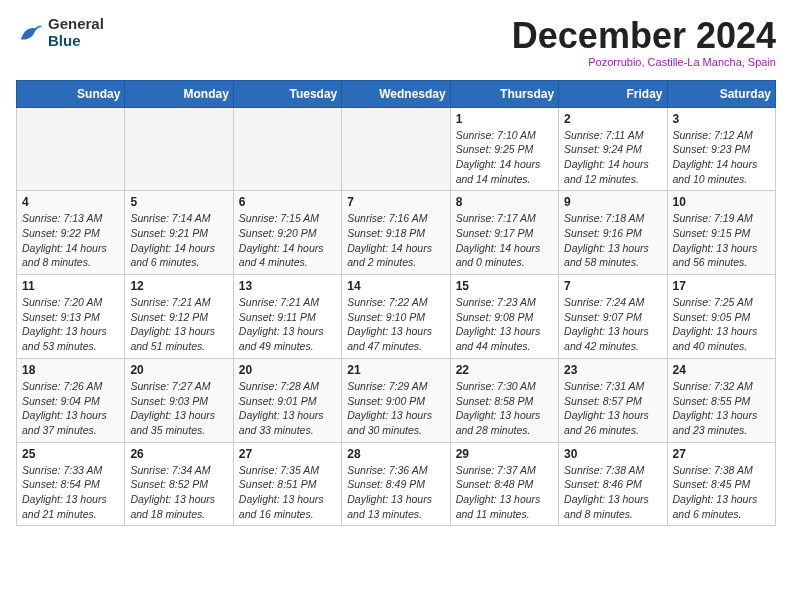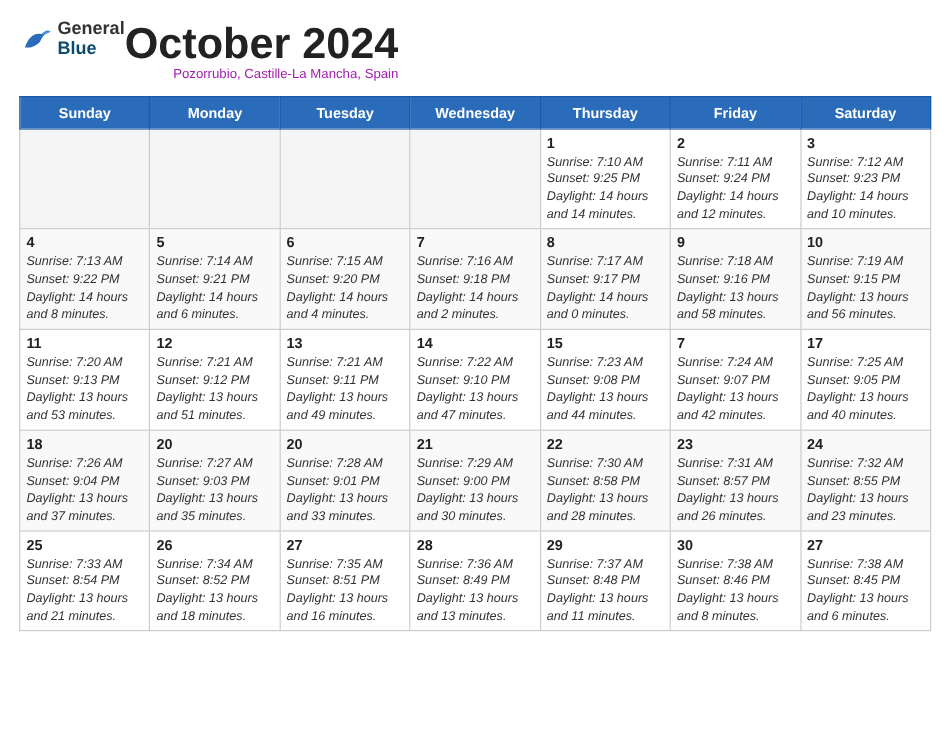--- a/index.html
+++ b/index.html
@@ -6,20 +6,21 @@
     body {
       font-family: Arial, sans-serif;
       background: #fff;
       width: 792px;
       min-height: 612px;
       padding: 16px;
     }
     .header {
       display: flex;
       align-items: flex-start;
+      justify-content: space-between;
       margin-bottom: 12px;
     }
     .logo {
       display: flex;
       align-items: center;
       gap: 4px;
     }
     .logo-text {
       font-size: 18px;
       font-weight: bold;
@@ -43,22 +44,22 @@
       color: #a21caf;
     }
     .calendar {
       width: 100%;
       border-collapse: collapse;
       font-size: 11px;
     }
     .calendar th {
       background: #2a6bba;
       color: #fff;
-      padding: 6px 19px;
-      text-align: center;
+      padding: 6px 4px;
+      text-align: right;
       font-size: 12px;
       font-weight: bold;
       border: 1px solid #1a5aaa;
     }
     .calendar td {
       border: 1px solid #ccc;
       vertical-align: top;
       padding: 4px 5px;
       width: 108px;
       min-height: 80px;
@@ -91,21 +92,21 @@
     <svg class="logo-bird" viewBox="0 0 30 30">
       <path d="M5,22 Q10,8 20,10 Q25,5 28,8 Q22,10 20,14 Q18,20 10,22 Z" fill="#2a6bba"></path>
       <path d="M20,10 Q26,6 28,8 Q24,9 22,11 Z" fill="#4a9bea"></path>
     </svg>
     <div class="logo-text">
       <div style="color:#333; font-size:15px; font-weight:bold; line-height:1.1;">General</div>
       <div style="color:#0c4a6e; font-size:15px; font-weight:bold; line-height:1.1;">Blue</div>
     </div>
   </div>
   <div class="title-block">
-    <div class="month-year">October 2024</div>
+    <div class="month-year">December 2024</div>
     <div class="location">Pozorrubio, Castille-La Mancha, Spain</div>
   </div>
 </div>
 
 <table class="calendar">
   <thead>
     <tr>
     <th>Sunday</th>
         <th>Monday</th>
         <th>Tuesday</th>

